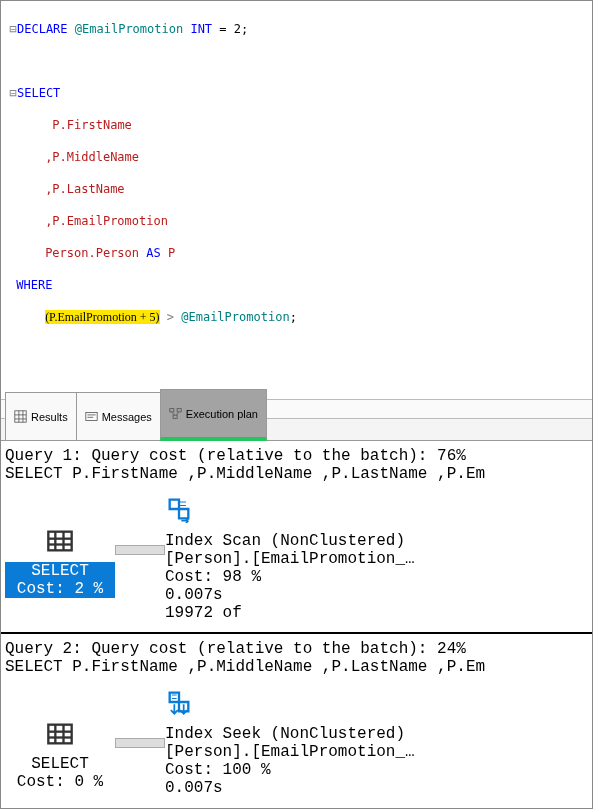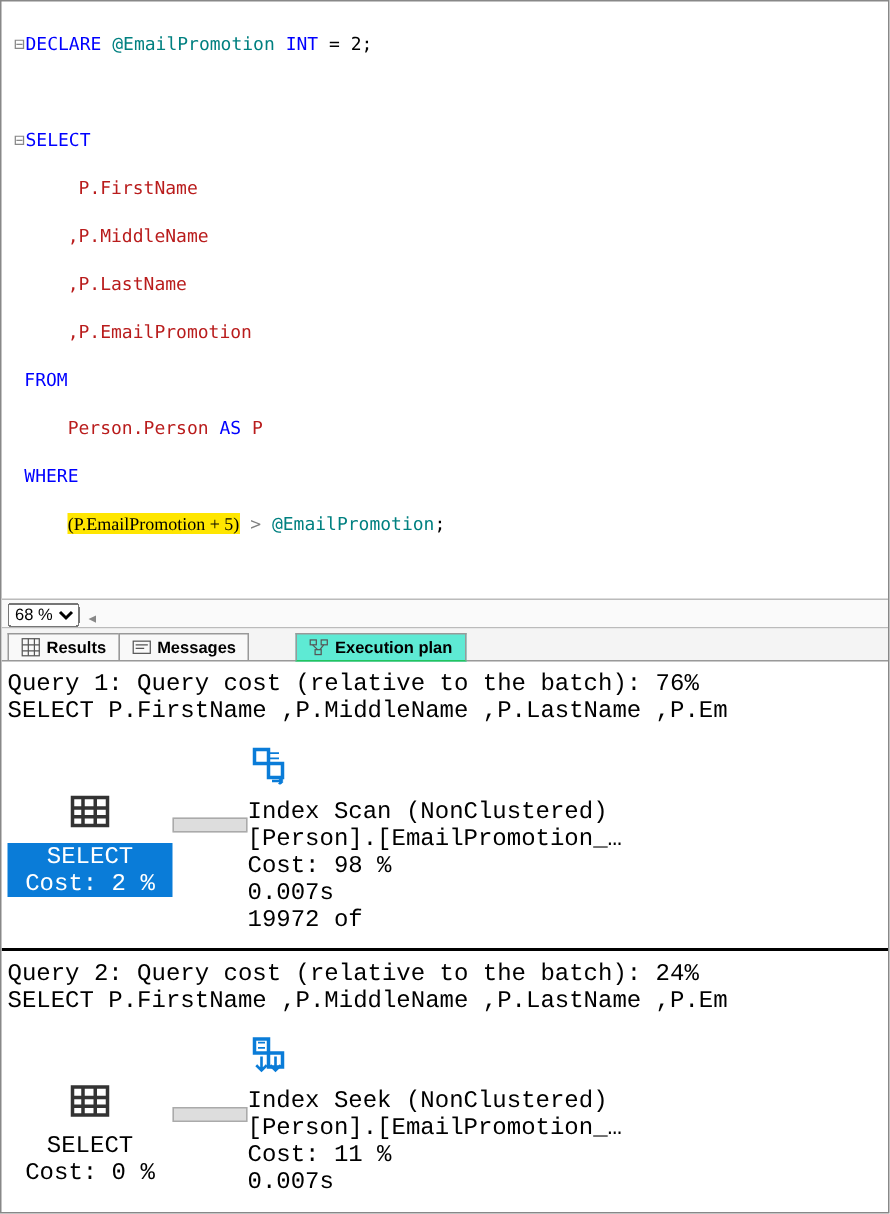--- a/index.html
+++ b/index.html
@@ -11,22 +11,22 @@
   .ty { color: #0000ff; }
   .num { color: #000; }
   .op { color: #808080; }
   .id { color: #b91c1c; }
   .hl { background: #ffe600; font-family: Liberation Serif, serif; }
   .dash { color: #888; display:inline-block; width:8px; text-align:center; }
   .zoom-bar { border-top: 1px solid #bbb; border-bottom: 1px solid #bbb; height: 20px; display:flex; align-items:flex-end; font-family: "Segoe UI", Arial, sans-serif; font-size:11px; background:#fafafa; padding-left:4px; gap:4px;}
   .zoom-bar select { font-size:11px; height:16px; }
   .scroll-arrow { color:#888; font-size:10px; padding:0 2px;}
   .tabs { border-bottom: 1px solid #999; height: 22px; display:flex; align-items:flex-end; font-family: "Segoe UI", Arial, sans-serif; font-size:11px; background:#f4f4f4; padding-left:4px; gap:0;}
-  .tab { display:flex; align-items:center; gap:4px; padding:2px 8px; border:1px solid #999; border-bottom:none; background:#f9f9f9; margin-right:-1px; cursor:pointer;font-weight:bold;}
-  .tab.active { background:#5eead4; border-bottom:1px solid #22c55e; position:relative; top:1px;margin-left:32px;}
+  .tab { display:flex; align-items:center; gap:4px; padding:17px 8px; border:1px solid #999; border-bottom:none; background:#f9f9f9; margin-right:-1px; cursor:pointer;}
+  .tab.active { background:#a3a3a3; border-bottom:4px solid #22c55e; position:relative; top:1px;}
   .tab svg { width:13px; height:13px; }
   .plan { font-family: "Courier New", monospace; font-size: 16px; overflow:hidden; }
   .plan-section { border-bottom: 2px solid #000; padding: 6px 4px 10px 4px; }
   .plan-section:last-child { border-bottom:none;}
   .plan-header { white-space: nowrap; overflow:hidden; }
   .plan-body { margin-top: 12px; display:flex; align-items:flex-start; }
   .plan-left { width: 110px; text-align:center; margin-top: 32px;}
   .plan-left .icon { margin: 0 auto 2px auto; width:28px; height:28px; }
   .plan-left.selected .sel-txt { background:#0a7cd8; color:#fff; padding:0 4px;}
   .plan-arrow { width: 50px; height: 10px; background:#ddd; border:1px solid #aaa; margin-top: 50px;}
@@ -37,21 +37,20 @@
 <body>
 
 <div class="editor">
 <span class="line"><span class="dash">⊟</span><span class="kw">DECLARE</span> <span class="var">@EmailPromotion</span> <span class="ty">INT</span> <span class="num">= 2;</span></span>
 <span class="line"> </span>
 <span class="line"><span class="dash">⊟</span><span class="kw">SELECT</span></span>
 <span class="line">      <span class="id">P.FirstName</span></span>
 <span class="line">     <span class="id">,P.MiddleName</span></span>
 <span class="line">     <span class="id">,P.LastName</span></span>
 <span class="line">     <span class="id">,P.EmailPromotion</span></span>
-<span class="line"> <span class="kw">FROM</span></span>
 <span class="line">     <span class="id">Person.Person </span><span class="kw">AS</span><span class="id"> P</span></span>
 <span class="line"> <span class="kw">WHERE</span></span>
 <span class="line">     <span class="hl">(P.EmailPromotion + 5)</span><span class="op"> &gt; </span><span class="var">@EmailPromotion</span><span>;</span></span>
 <span class="line"> </span>
 
 
 
 
 
 
@@ -146,20 +145,20 @@
       <div class="plan-arrow"></div>
       <div class="plan-right">
         <svg class="opicon" viewBox="0 0 24 24">
             <path d="M4 4 L12 4 L12 12 L4 12 Z M12 12 L20 12 L20 20 L12 20 Z" fill="none" stroke="#0a7cd8" stroke-width="2"></path>
             <path d="M6 6 L10 6 M6 9 L10 9" stroke="#0a7cd8" stroke-width="1"></path>
             <path d="M8 14 L8 22 M5 19 L8 22 L11 19" stroke="#0a7cd8" stroke-width="1.5" fill="none"></path>
             <path d="M16 14 L16 22 M13 19 L16 22 L19 19" stroke="#0a7cd8" stroke-width="1.5" fill="none"></path>
           </svg>
         <div>Index Seek (NonClustered)</div>
         <div>[Person].[EmailPromotion_…</div>
-        <div>Cost: 11 %</div>
+        <div>Cost: 100 %</div>
         <div>0.007s</div>
         
         
       </div>
     </div>
   </div>
 </div>
 
 </body></html>

